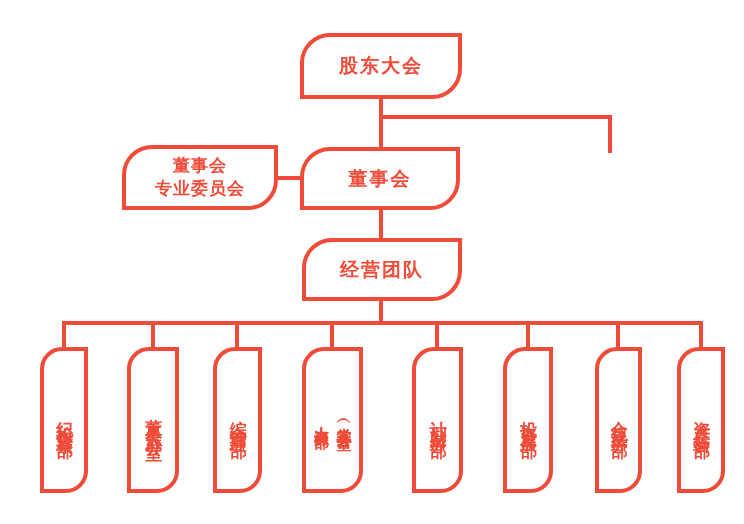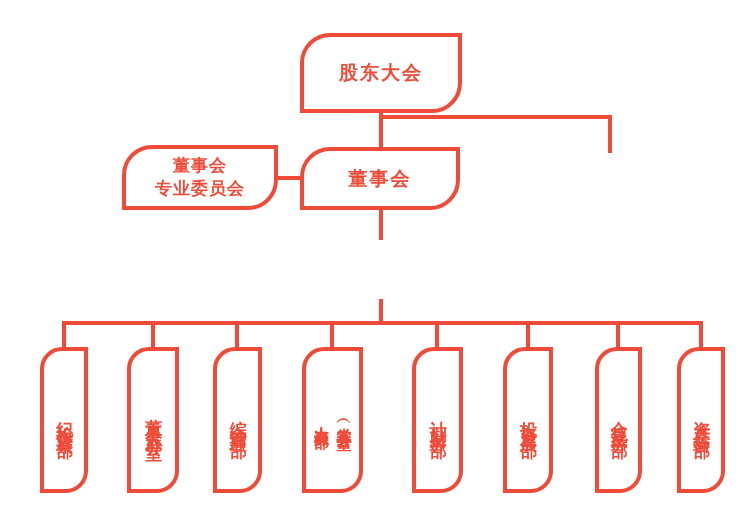--- a/index.html
+++ b/index.html
@@ -34,21 +34,21 @@
     color: var(--red);
     font-weight: 700;
     display: flex;
     align-items: center;
     justify-content: center;
     z-index: 2;
   }
   .hnode { border-radius: 30px 0 30px 0; font-size: 19px; letter-spacing: 2px; }
   .vnode { border-radius: 22px 0 22px 0; }
 
-  #n-shareholders { left: 300px; top:  33px; width: 162px; height: 80px; }
+  #n-shareholders { left: 300px; top:  33px; width: 162px; height: 66px; }
   #n-committee    { left: 122px; top: 145px; width: 156px; height: 65px; }
   #n-board        { left: 300px; top: 147px; width: 160px; height: 63px; }
   #n-supervisory  { left: 530px; top: 148px; width: 160px; height: 62px; }
   #n-management   { left: 302px; top: 238px; width: 160px; height: 63px; }
 
   .mltext {
     white-space: pre-line;
     text-align: center;
     font-size: 17px;
     line-height: 1.35;
@@ -107,20 +107,23 @@
   </div>
 
   <div class="node" id="n-committee" style="border-radius:30px 0 30px 0;">
     <span class="mltext">董事会
 专业委员会</span>
   </div>
   <div class="node hnode" id="n-board">
     <span>董事会</span>
   </div>
 
+  <div class="node hnode" id="n-management">
+    <span>经营团队</span>
+  </div>
 
   <div class="node vnode dept" id="d1">
     <span class="vtext">纪检督察部</span>
   </div>
   <div class="node vnode dept" id="d2">
     <span class="vtext">董事会办公室</span>
   </div>
   <div class="node vnode dept" id="d3">
     <span class="vtext">综合管理部</span>
   </div>

